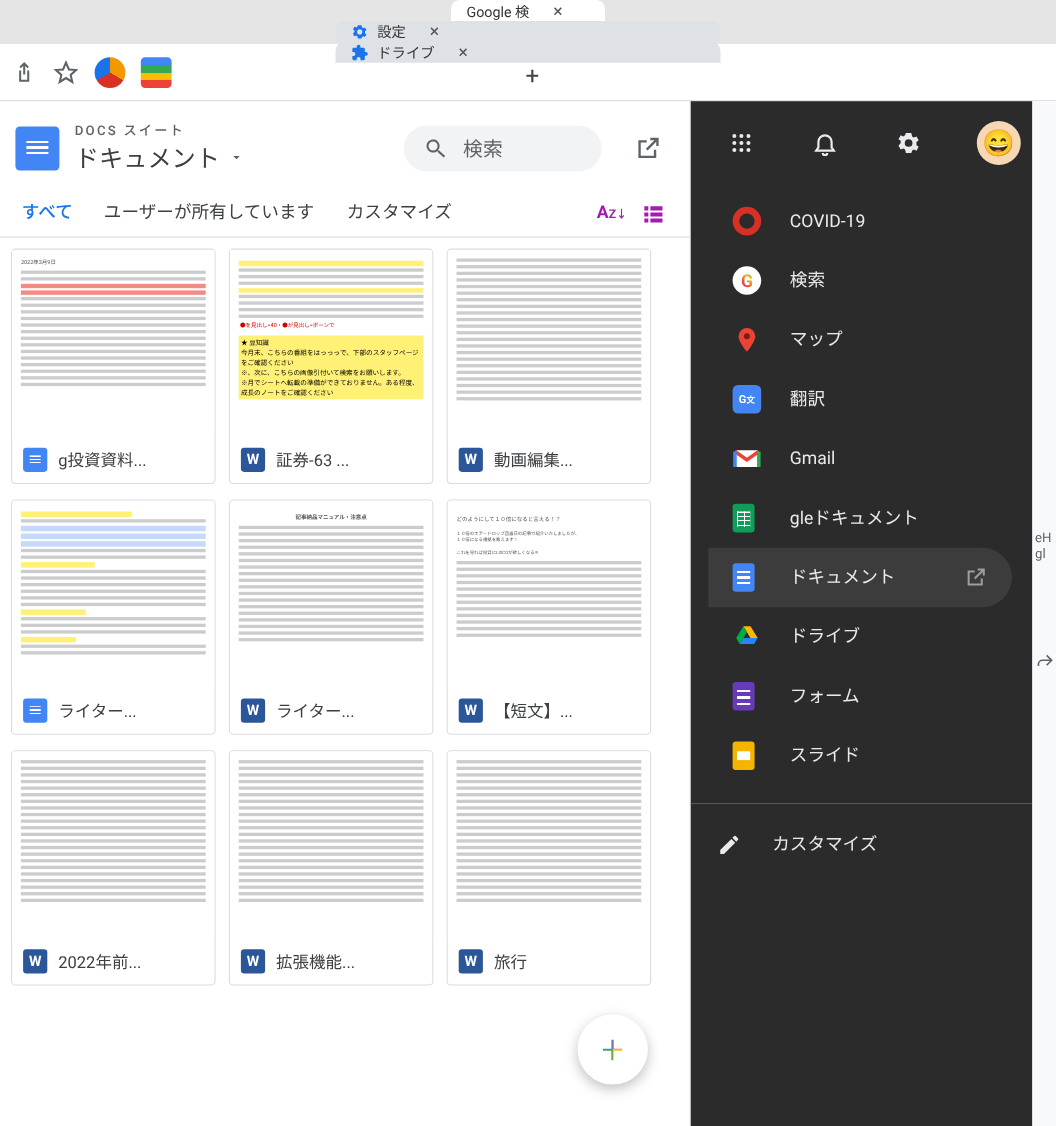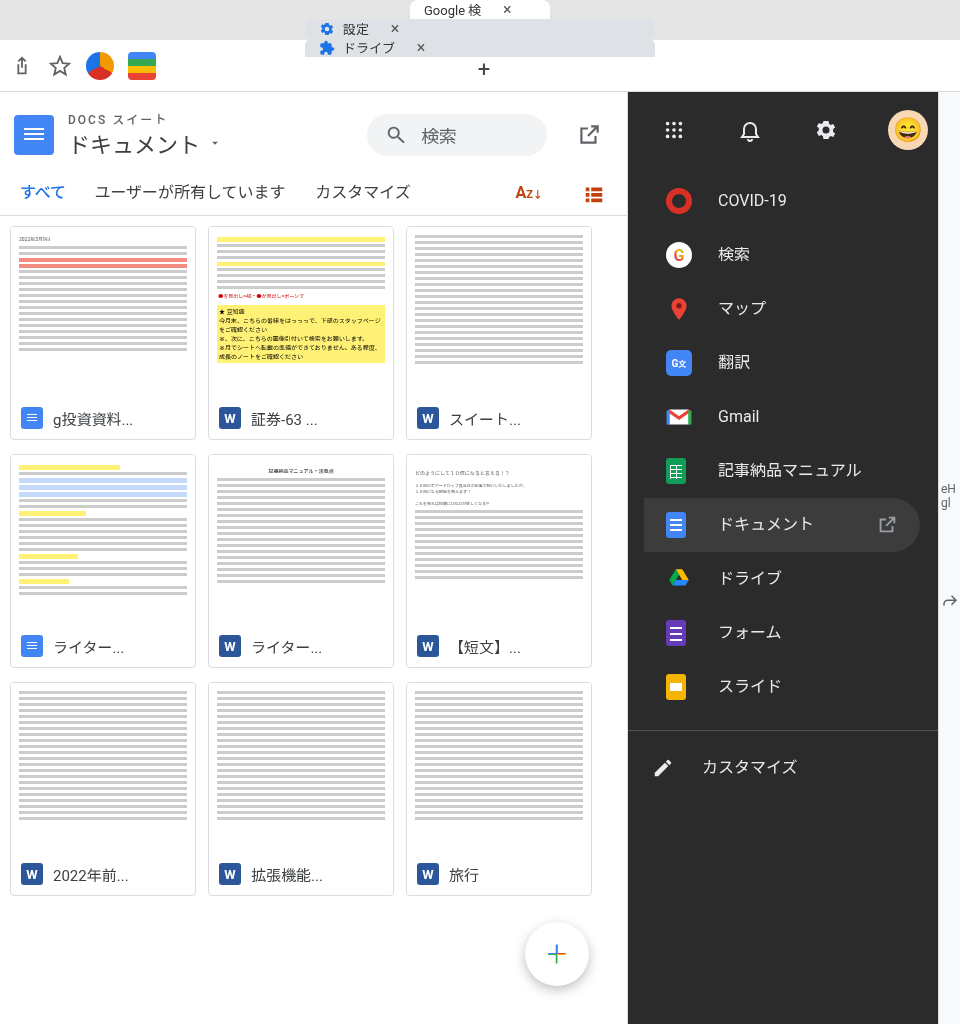--- a/index.html
+++ b/index.html
@@ -35,21 +35,21 @@
   .search-box { flex: 1; max-width: 180px; display: flex; align-items: center; background: #f1f3f4; border-radius: 28px; padding: 8px 18px; gap: 14px; color: #5f6368; margin-left: auto; }
   .search-box svg { width: 22px; height: 22px; fill: #5f6368; }
   .search-box span { font-size: 18px; }
   .open-in-new { width: 44px; height: 44px; display: flex; align-items: center; justify-content: center; color: #5f6368; margin-left: 6px; }
 
   
   .docs-tabs { display: flex; align-items: flex-start; padding: 4px 14px 0 14px; gap: 18px; font-size: 16px; color: #3c4043; border-bottom: 1px solid #dadce0; }
   .docs-tab { padding: 10px 4px; text-align: center; line-height: 1.2; }
   .docs-tab.active { color: #1a73e8; font-weight: 500; }
   .tab-underline { height: 3px; background: #1a73e8; border-radius: 2px; width: 68px; position: absolute; left: 14px; top: 160px; }
-  .docs-tab-icons { margin-left: auto; display: flex; gap: 40px; color: #c2410c; padding: 10px 8px; }
+  .docs-tab-icons { margin-left: auto; display: flex; gap: 13px; color: #a21caf; padding: 10px 8px; }
 
   
   .grid-wrap { flex: 1; overflow-y: auto; padding: 10px; }
   .doc-grid { display: grid; grid-template-columns: repeat(3, 186px); gap: 14px 12px; }
   .doc-card { border: 1px solid #dadce0; border-radius: 4px; overflow: hidden; }
   .thumb { height: 170px; background: #fff; padding: 8px; font-size: 4px; color: #555; overflow: hidden; position: relative; }
   .caption { display: flex; align-items: center; padding: 10px 10px; gap: 10px; }
   .ficon { width: 22px; height: 22px; border-radius: 3px; flex-shrink: 0; display: flex; align-items: center; justify-content: center; }
   .ficon.docs { background: #4285f4; }
   .ficon.word { background: #2b579a; color: #fff; font-size: 13px; font-weight: 700; }
@@ -246,21 +246,21 @@
               <div class="tline"></div>
               <div class="tline"></div>
               <div class="tline"></div>
               <div class="tline"></div>
               <div class="tline"></div>
               <div class="tline"></div>
               <div class="tline"></div>
             </div>
     <div class="caption">
       <div class="ficon word">W</div>
-      <div class="fname">スイート...</div>
+      <div class="fname">動画編集...</div>
       <span style="color:#5f6368"></span>
     </div>
           </div>
           <div class="doc-card">
     <div class="thumb">
               <div class="hl-yellow" style="height:5px;width:60%"></div>
               <div class="tline"></div>
               <div class="hl-blue"></div>
               <div class="hl-blue"></div>
               <div class="hl-blue"></div>
@@ -508,21 +508,21 @@
             </svg>
           </div>
     <div class="sp-label">Gmail</div>
     </div>
         <div class="sp-item">
     <div class="sp-icon">
             <div style="width:20px;height:26px;background:#0f9d58;border-radius:3px;position:relative">
               <div style="position:absolute;inset:7px 4px 5px 4px;background:repeating-linear-gradient(#fff,#fff 1px,transparent 1px,transparent 4px),repeating-linear-gradient(90deg,#fff,#fff 1px,transparent 1px,transparent 6px)"></div>
             </div>
           </div>
-    <div class="sp-label">記事納品マニュアル</div>
+    <div class="sp-label">gleドキュメント</div>
     </div>
         <div class="sp-item selected">
     <div class="sp-icon">
             <div style="width:20px;height:26px;background:#4285f4;border-radius:3px;position:relative">
               <div style="position:absolute;inset:7px 4px 5px 4px;background:repeating-linear-gradient(#fff,#fff 2px,transparent 2px,transparent 5px)"></div>
             </div>
           </div>
     <div class="sp-label">ドキュメント</div>
     <div class="sp-open">
             <svg viewBox="0 0 24 24" width="22" height="22" fill="none" stroke="currentColor" stroke-width="2">

